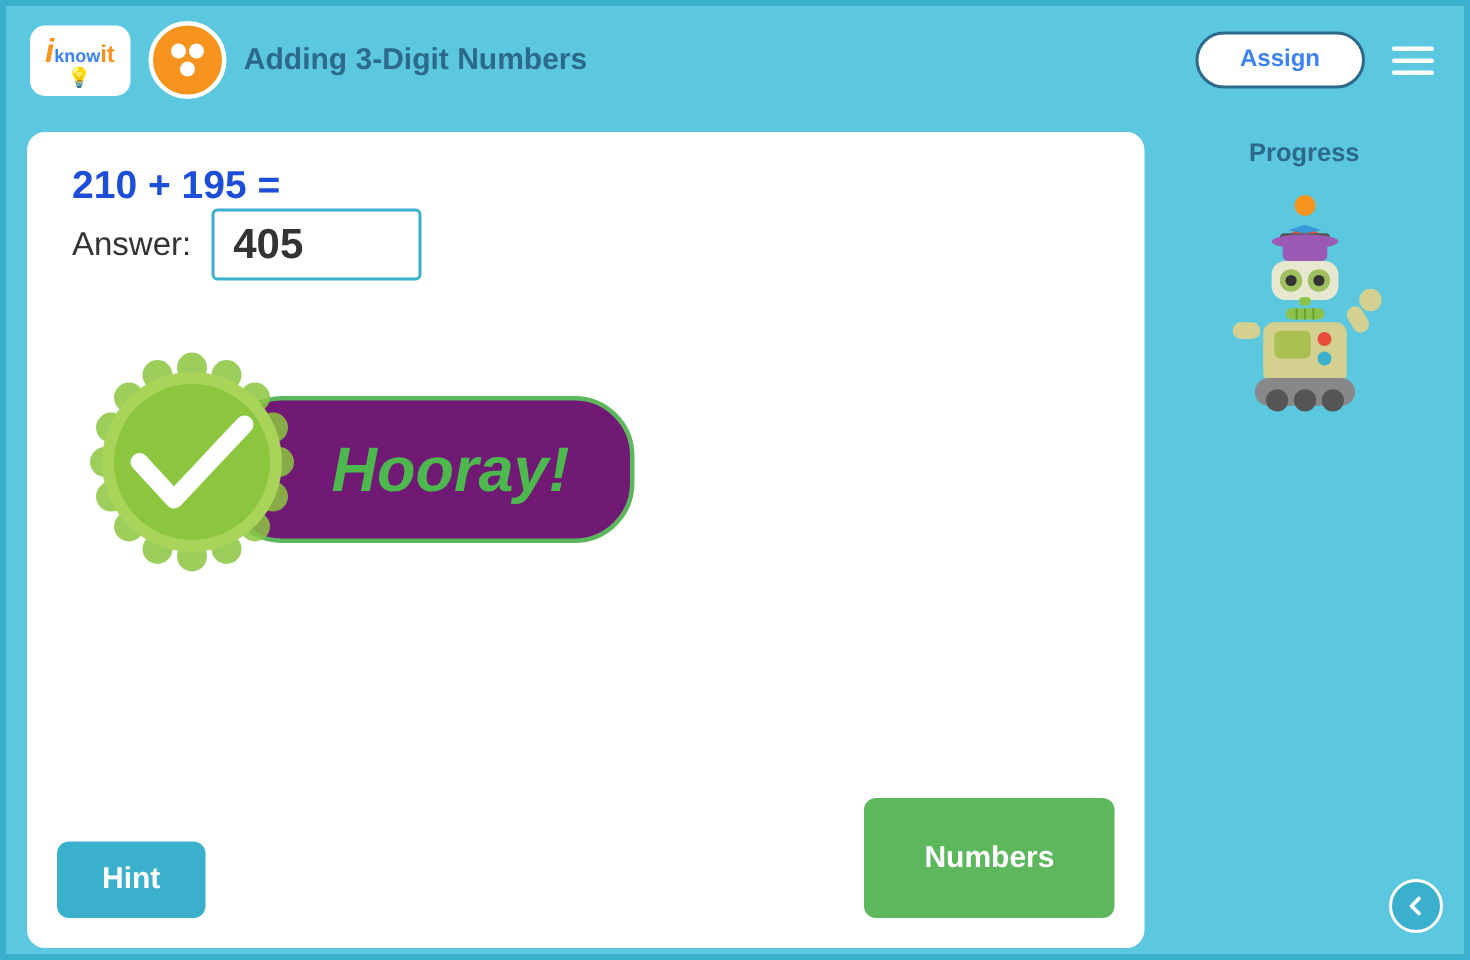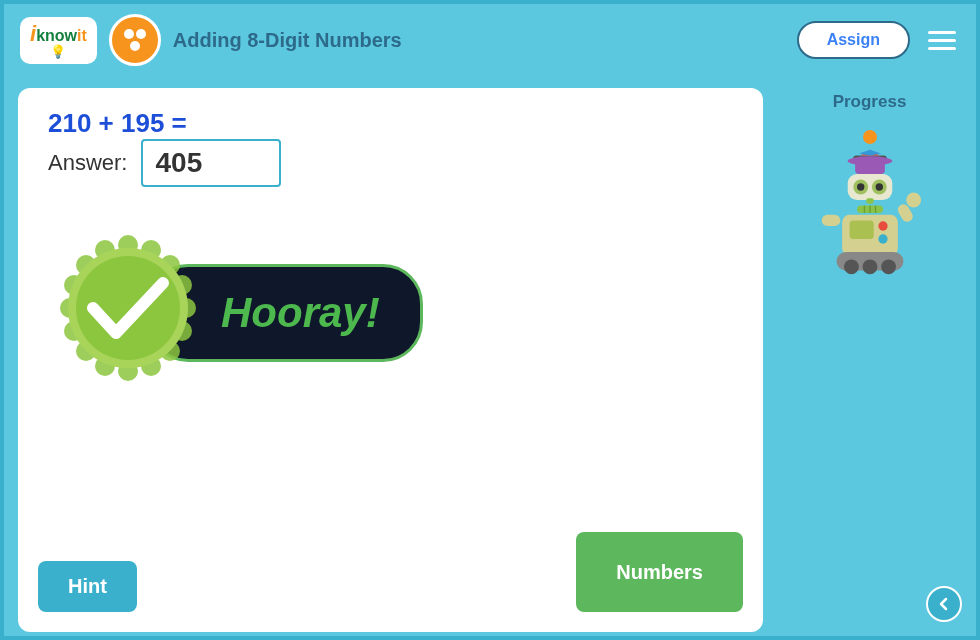--- a/index.html
+++ b/index.html
@@ -33,21 +33,21 @@
       background: white;
       border-radius: 10px;
       padding: 6px 10px;
       display: flex;
       flex-direction: column;
       align-items: center;
       line-height: 1;
     }
 
     .logo-text-i { color: #f7941d; font-size: 22px; font-weight: 900; font-style: italic; }
-    .logo-text-know { color: #15803d; font-size: 16px; font-weight: 900; }
+    .logo-text-know { color: #3b82f6; font-size: 12px; font-weight: 900; }
     .logo-text-it { color: #f7941d; font-size: 16px; font-weight: 900; }
 
     .lesson-icon {
       width: 52px;
       height: 52px;
       background: #f7941d;
       border-radius: 50%;
       display: flex;
       align-items: center;
       justify-content: center;
@@ -167,21 +167,21 @@
       z-index: 2;
     }
 
     
     .badge svg {
       width: 160px;
       height: 160px;
     }
 
     .hooray-bubble {
-      background: #0f172a;
+      background: #701a75;
       border: 3px solid #5db85d;
       border-radius: 40px;
       padding: 22px 40px 22px 70px;
       margin-left: -60px;
       z-index: 1;
     }
 
     .hooray-text {
       font-size: 42px;
       font-weight: 900;
@@ -317,21 +317,21 @@
   </div>
 
   <div class="lesson-icon">
     <svg viewBox="0 0 30 30">
       <circle cx="9" cy="9" r="5" fill="white"></circle>
       <circle cx="21" cy="9" r="5" fill="white"></circle>
       <circle cx="15" cy="21" r="5" fill="white"></circle>
     </svg>
   </div>
 
-  <span class="lesson-title">Adding 8-Digit Numbers</span>
+  <span class="lesson-title">Adding 3-Digit Numbers</span>
 
   <div class="header-right">
     <button class="assign-btn">Assign</button>
     <button class="menu-btn">
       <span></span>
       <span></span>
       <span></span>
     </button>
   </div>
 </div>

